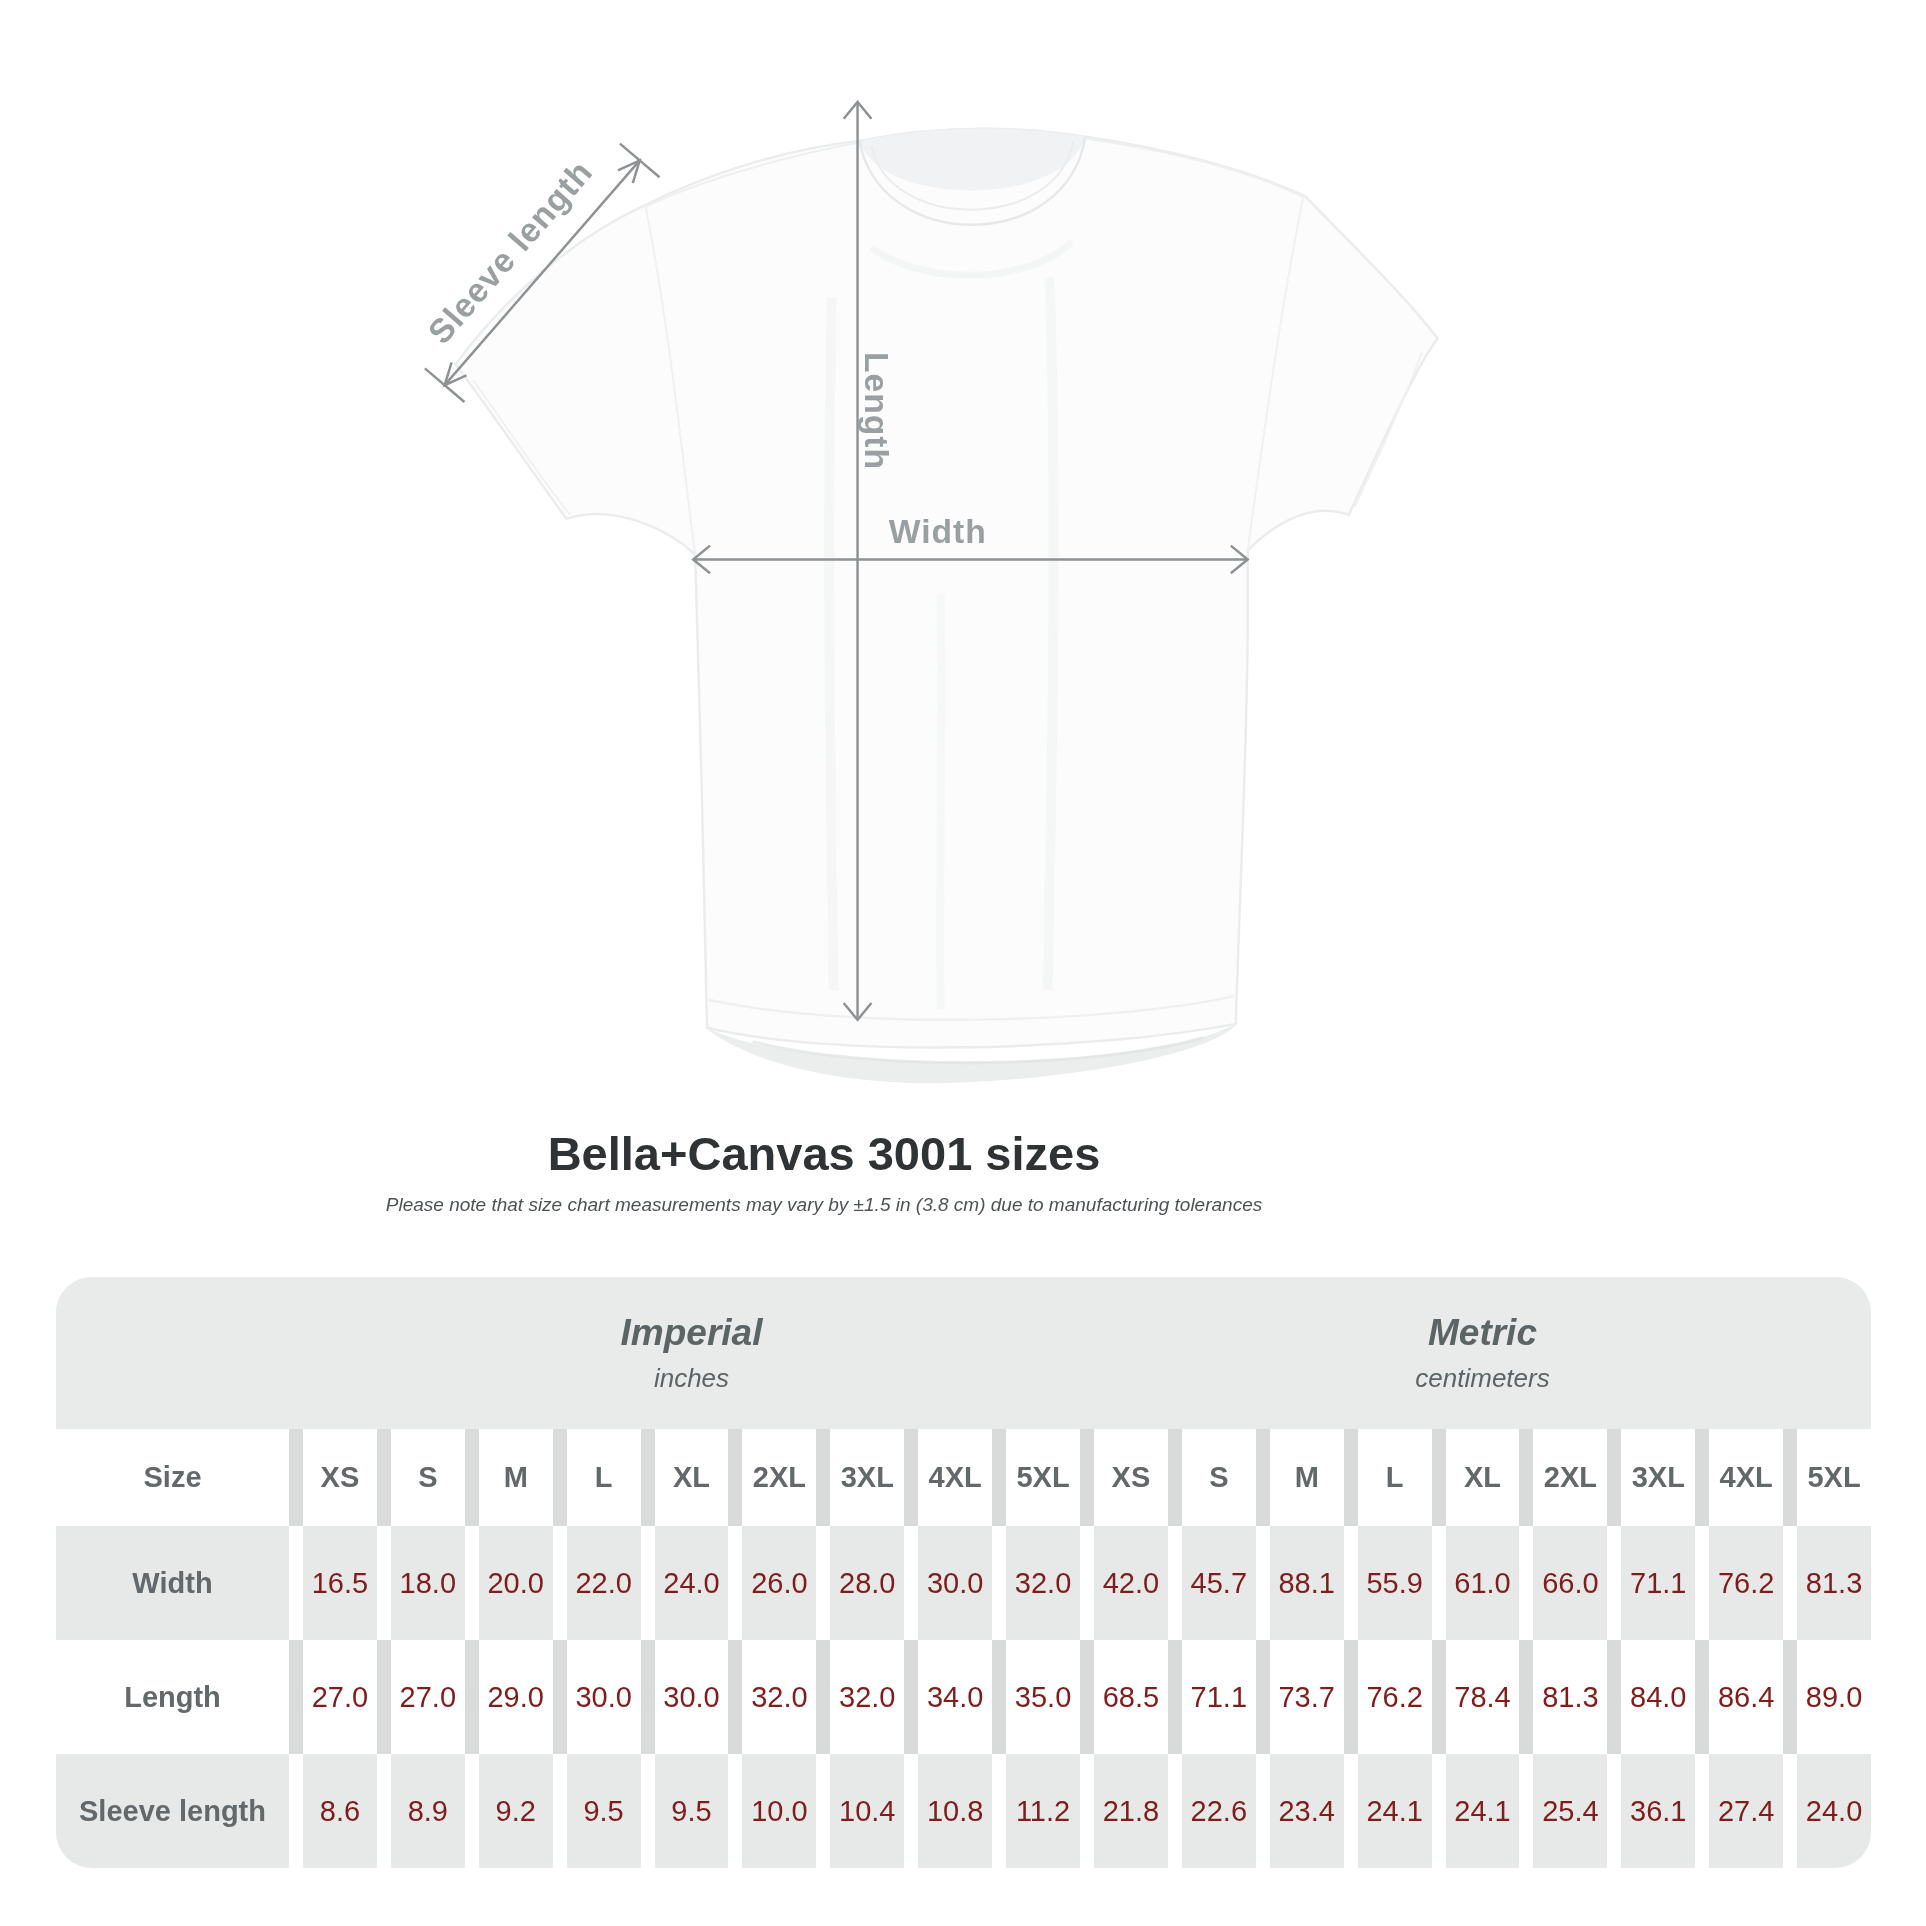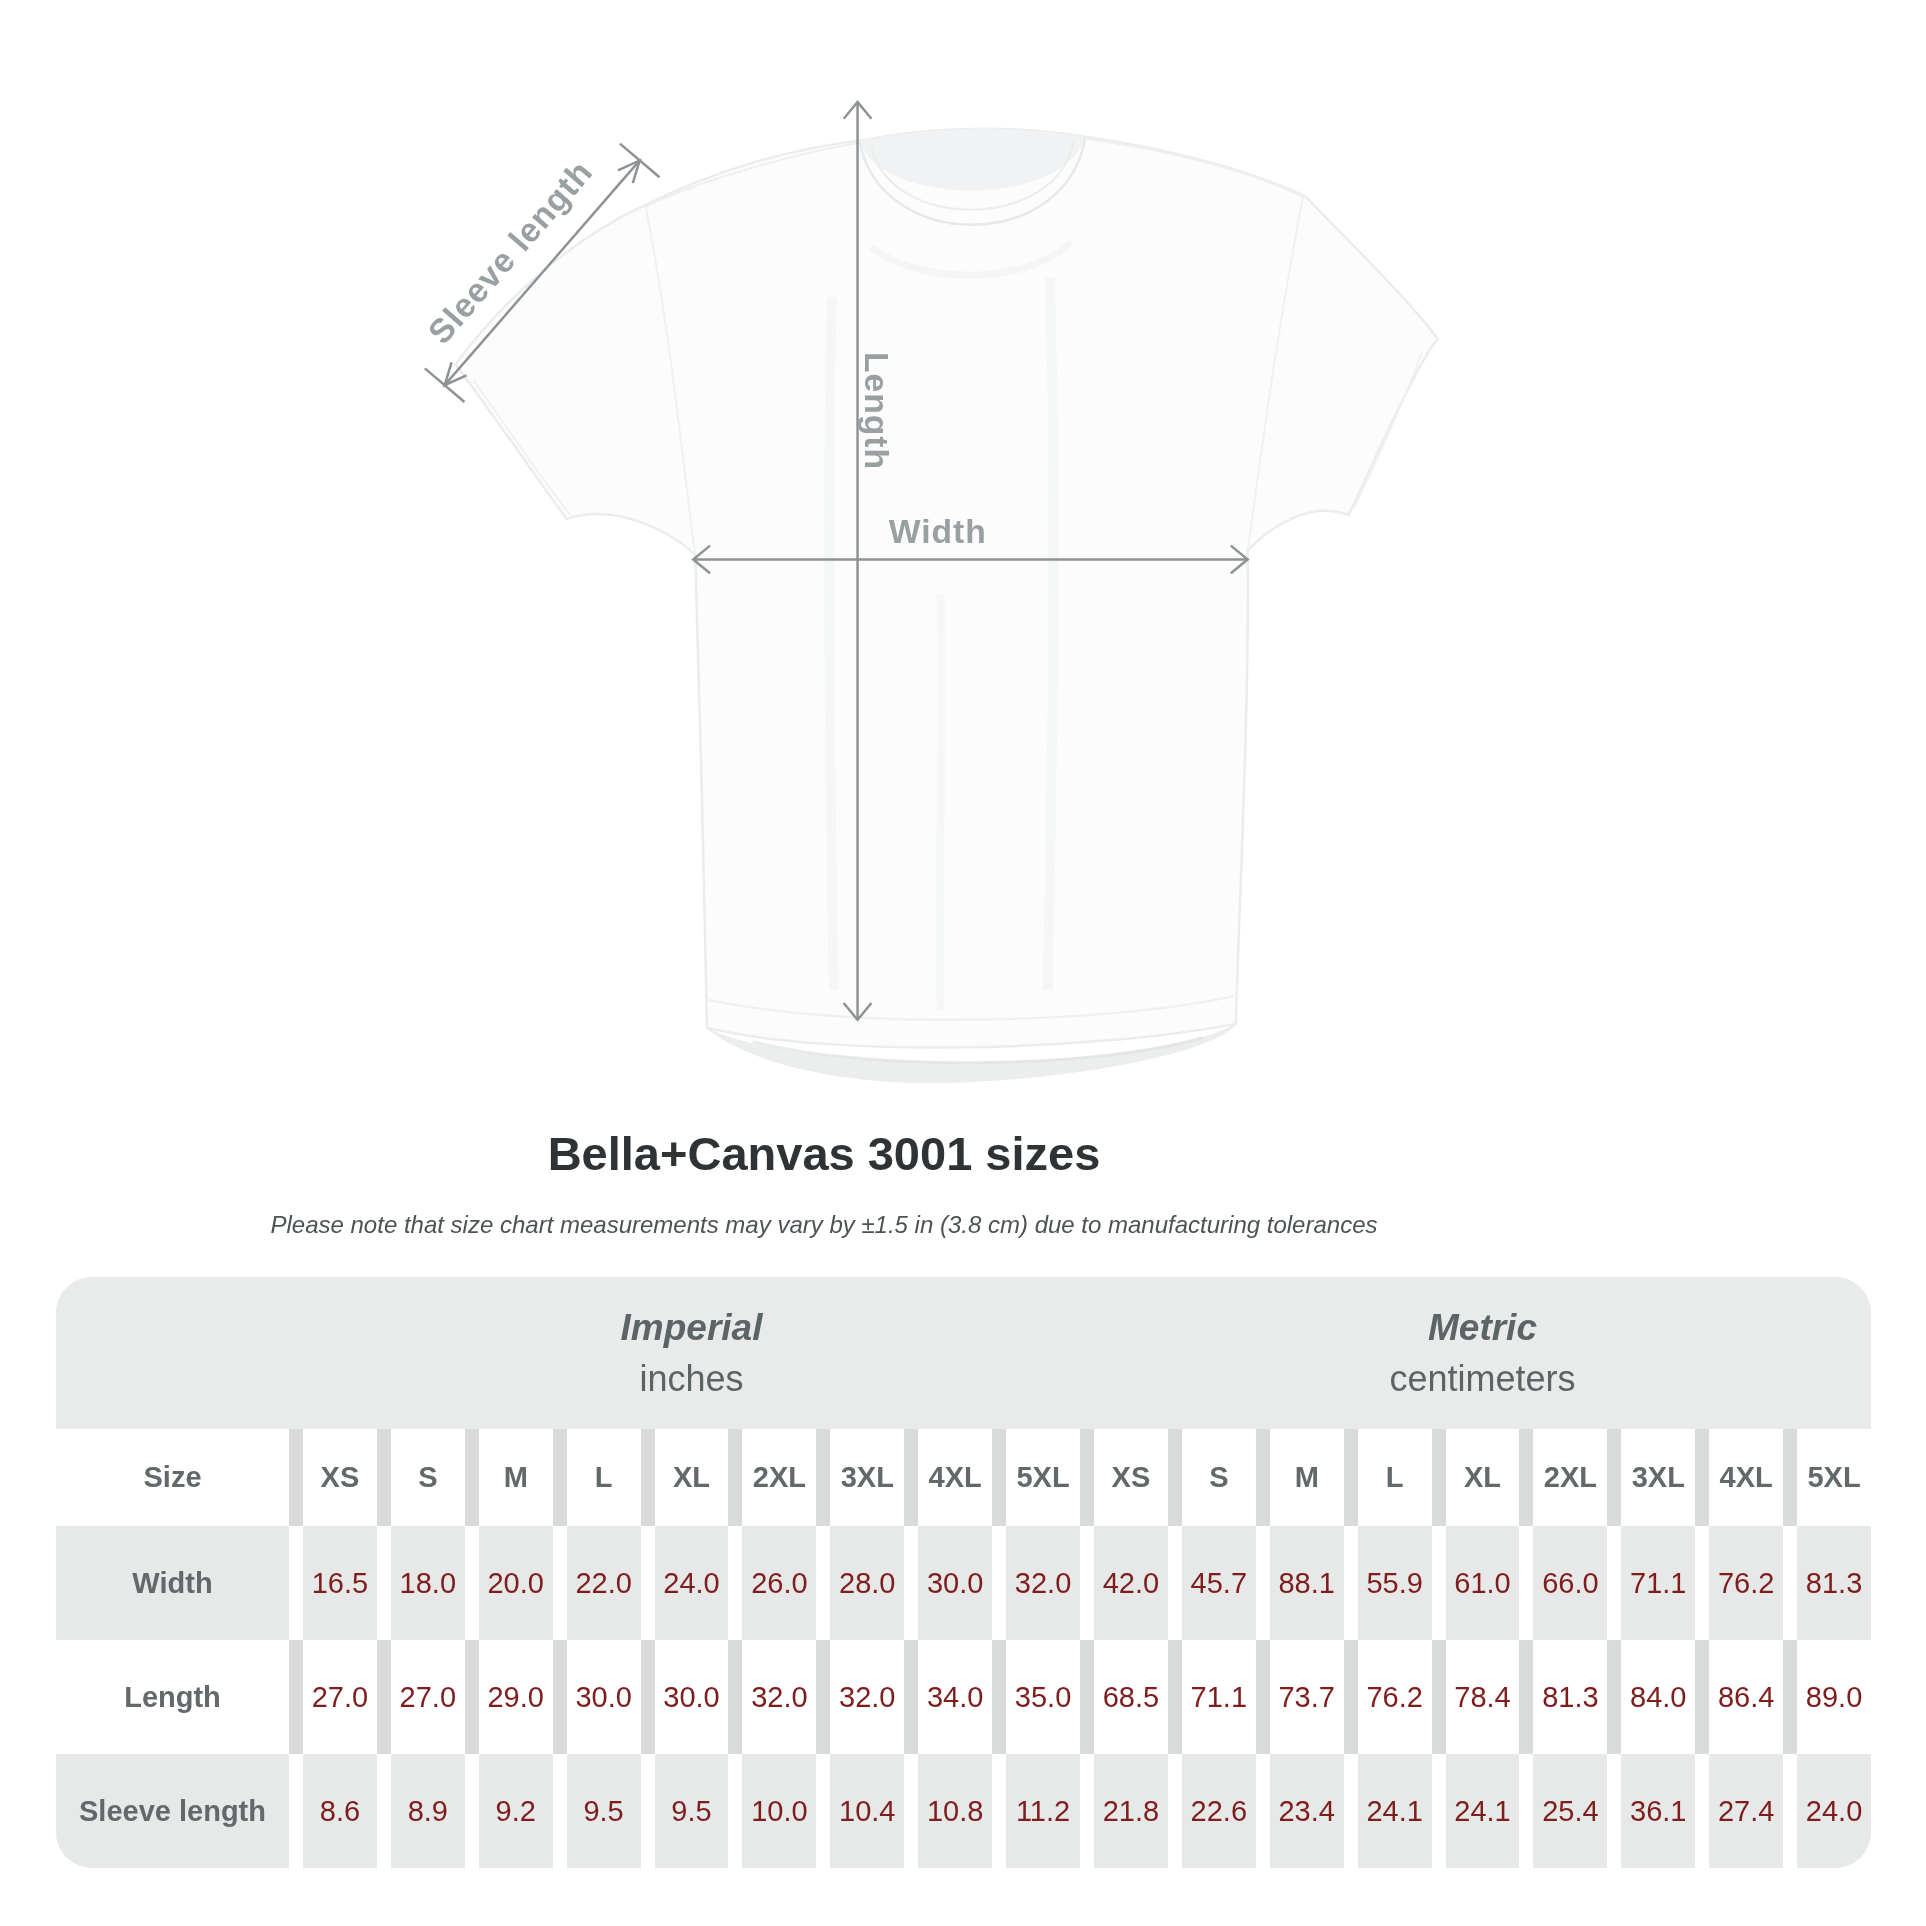--- a/index.html
+++ b/index.html
@@ -3,28 +3,28 @@
 <meta charset="utf-8">
 <style>
   html,body{margin:0;padding:0;background:#ffffff;}
   .page{position:relative;width:1927px;height:1927px;background:#ffffff;overflow:hidden;
         font-family:"Liberation Sans","DejaVu Sans",sans-serif;}
   .diagram{position:absolute;left:0;top:0;width:1927px;height:1109px;}
   .dimlabel{font-family:"Liberation Sans","DejaVu Sans",sans-serif;font-weight:bold;
             font-size:34px;fill:#9aa0a2;letter-spacing:1px;}
   .heading{position:absolute;left:0;top:1129px;width:1648px;text-align:center;}
   .heading h1{margin:0;font-size:47px;line-height:50px;font-weight:bold;color:#2f3335;}
-  .heading .sub{margin-top:32px;font-size:24px;font-style:italic;color:#4d5254;}
+  .heading .sub{margin-top:15px;font-size:19px;font-style:italic;color:#4d5254;}
   .tbl{position:absolute;left:56px;top:1277px;width:1815px;height:591px;
        border-radius:36px;overflow:hidden;background:#e9eaea;}
   .trow{display:grid;grid-template-columns:233px repeat(18,1fr);column-gap:14px;}
   .band{height:152px;background:#e9eaea;}
   .band .ugroup{display:flex;flex-direction:column;align-items:center;justify-content:center;gap:9px;}
   .uname{font-size:37px;font-weight:bold;font-style:italic;color:#5d6466;}
-  .uunit{font-size:36px;color:#5d6466;}
+  .uunit{font-size:26px;font-style:italic;color:#5d6466;}
   .row-sizes{height:97px;background:#d9dbdb;}
   .row-light{height:114px;background:#d9dbdb;}
   .row-shade{height:114px;background:#ffffff;}
   .cell{display:flex;align-items:center;justify-content:center;}
   .row-sizes .cell{background:#ffffff;}
   .row-light .cell{background:#ffffff;}
   .row-shade .cell{background:#e7e8e8;}
   .hdr{font-weight:bold;font-size:29px;color:#63696b;}
   .val{font-size:29px;color:#7f1d1d;}
   .imperial-group{grid-column:2 / span 9;}

